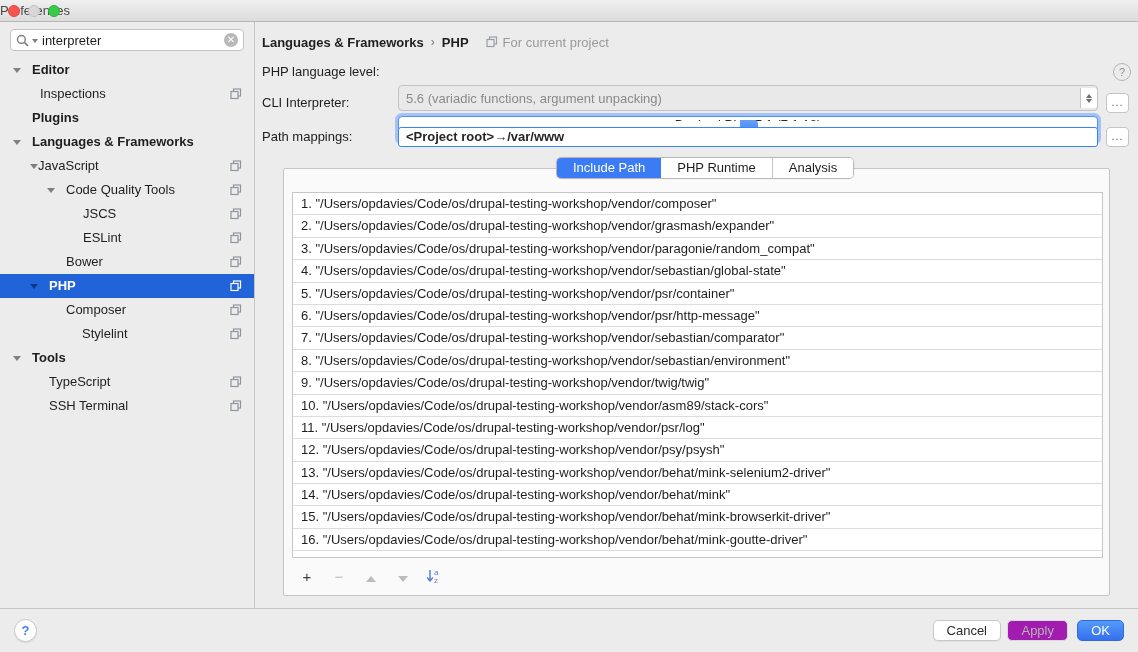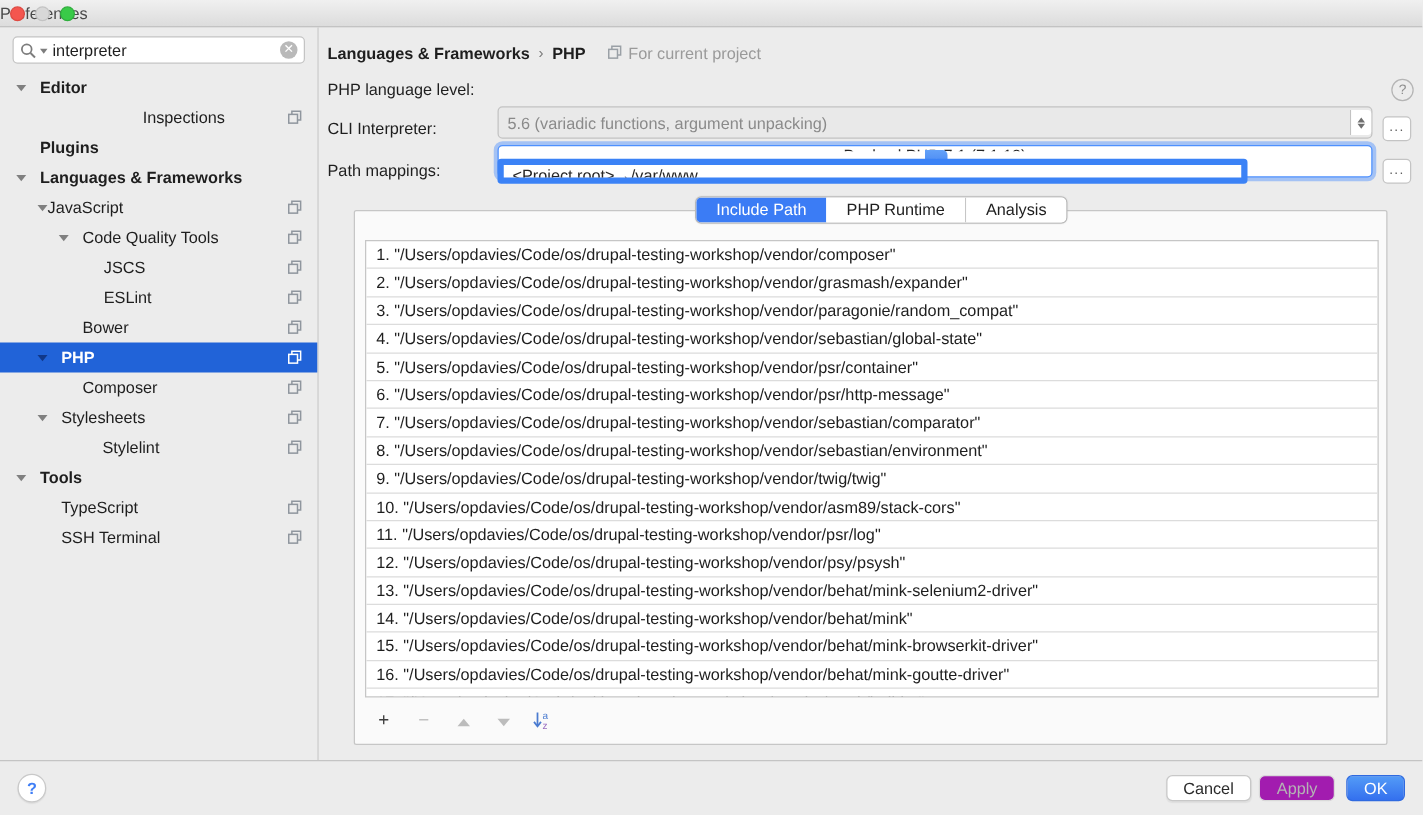--- a/index.html
+++ b/index.html
@@ -58,22 +58,22 @@
   .combo.disabled .val { color:#8a8a8a; }
   .combo.focused { border-color:#4d90fe; box-shadow:0 0 0 3px rgba(77,144,254,.45);flex-direction:column; }
   .stepper { width:17px; height:20px; border-left:1px solid #c2c2c2; border-radius:0 3px 3px 0;
     display:flex; flex-direction:column; align-items:center; justify-content:center; gap:1px; background:#fff; flex:none; }
   .stepper.blue { background:linear-gradient(#63a1f8,#3272ef); border-left:none; height:22px; margin:-1px -1px -1px 0; border-radius:0 4px 4px 0; width:18px; }
   .chev { width:0; height:0; border-left:3.5px solid transparent; border-right:3.5px solid transparent; }
   .chev.up { border-bottom:4px solid #6f6f6f; }
   .chev.dn { border-top:4px solid #6f6f6f; }
   .stepper.blue .chev.up { border-bottom-color:#fff; }
   .stepper.blue .chev.dn { border-top-color:#fff; }
-  .textfield { position:absolute; left:143px; width:600px; height:20px; border:5px solid #3b82f6; border-radius:3px;
-    background:#fff; line-height:18px; padding:0 7px; white-space:nowrap; overflow:hidden; }
+  .textfield { position:absolute; left:143px; width:700px; height:20px; border:1px solid #3b82f6; border-radius:3px;
+    background:#fff; line-height:18px; padding:0 7px; white-space:nowrap; overflow:hidden;font-weight:bold; }
   .browse { position:absolute; left:851px; width:23px; height:20px; background:#fff; border:1px solid #c4c4c4;
     border-radius:4px; color:#5f5f5f; font-size:11px; line-height:16px; text-align:center; letter-spacing:1px; }
   .help-circ { position:absolute; left:858px; width:18px; height:18px; border:1px solid #b5b5b5; border-radius:50%;
     color:#8e8e8e; font-size:11px; line-height:16px; text-align:center; background:transparent; }
 
   
   .tabs { position:absolute; top:135px; left:301px; height:22px; display:flex; border:1px solid #b9b9b9;
     border-radius:5px; overflow:hidden; background:#fff; z-index:3; box-shadow:0 0 0 1px rgba(0,0,0,0.02); }
   .tab { padding:0 16px; line-height:20px; color:#1e1e1e; background:#fff; border-right:1px solid #c6c6c6; cursor:default; }
   .tab:last-child { border-right:none; }
@@ -128,21 +128,21 @@
             <circle cx="5.4" cy="5.4" r="3.9" fill="none" stroke="#7d7d7d" stroke-width="1.4"></circle>
             <line x1="8.4" y1="8.4" x2="12" y2="12" stroke="#7d7d7d" stroke-width="1.6"></line>
           </svg>
       </span>
       <span class="search-chev"></span>
       <input value="interpreter" style="">
       <span class="clear-btn">✕</span>
     </div>
     <div class="tree" id="tree">
         <div class="tree-row bold" style="padding-left: 32px;"><span class="tri" style="left: 13px;"></span><span class="tree-label">Editor</span></div>
-        <div class="tree-row" style="padding-left: 40px; text-align: center;"><span class="tree-label">Inspections</span><span class="proj-ico">
+        <div class="tree-row" style="padding-left: 40px;"><span class="tree-label">Inspections</span><span class="proj-ico">
             <svg width="12" height="12" viewBox="0 0 12 12">
               <rect x="3.5" y="1" width="7" height="7" fill="none" stroke="#8f969e" stroke-width="1.2"></rect>
               <rect x="1" y="3.5" width="7" height="7" fill="#ececec" stroke="#8f969e" stroke-width="1.2"></rect>
             </svg>
           </span></div>
         <div class="tree-row bold" style="padding-left: 32px;"><span class="tree-label">Plugins</span></div>
         <div class="tree-row bold" style="padding-left: 32px;"><span class="tri" style="left: 13px;"></span><span class="tree-label">Languages &amp; Frameworks</span></div>
         <div class="tree-row" style="padding-left: 38px;"><span class="tri" style="left: 30px;"></span><span class="tree-label">JavaScript</span><span class="proj-ico">
             <svg width="12" height="12" viewBox="0 0 12 12">
               <rect x="3.5" y="1" width="7" height="7" fill="none" stroke="#8f969e" stroke-width="1.2"></rect>
@@ -173,26 +173,20 @@
               <rect x="1" y="3.5" width="7" height="7" fill="#ececec" stroke="#8f969e" stroke-width="1.2"></rect>
             </svg>
           </span></div>
         <div class="tree-row bold selected" style="padding-left: 49px;"><span class="tri" style="left: 30px;"></span><span class="tree-label">PHP</span><span class="proj-ico">
             <svg width="12" height="12" viewBox="0 0 12 12">
               <rect x="3.5" y="1" width="7" height="7" fill="none" stroke="#ffffff" stroke-width="1.2"></rect>
               <rect x="1" y="3.5" width="7" height="7" fill="#2163d8" stroke="#ffffff" stroke-width="1.2"></rect>
             </svg>
           </span></div>
         <div class="tree-row" style="padding-left: 66px;"><span class="tree-label">Composer</span><span class="proj-ico">
-            <svg width="12" height="12" viewBox="0 0 12 12">
-              <rect x="3.5" y="1" width="7" height="7" fill="none" stroke="#8f969e" stroke-width="1.2"></rect>
-              <rect x="1" y="3.5" width="7" height="7" fill="#ececec" stroke="#8f969e" stroke-width="1.2"></rect>
-            </svg>
-          </span></div>
-        <div class="tree-row" style="padding-left: 49px;"><span class="tri" style="left: 30px;"></span><span class="tree-label">Stylesheets</span><span class="proj-ico">
             <svg width="12" height="12" viewBox="0 0 12 12">
               <rect x="3.5" y="1" width="7" height="7" fill="none" stroke="#8f969e" stroke-width="1.2"></rect>
               <rect x="1" y="3.5" width="7" height="7" fill="#ececec" stroke="#8f969e" stroke-width="1.2"></rect>
             </svg>
           </span></div>
         <div class="tree-row" style="padding-left: 82px;"><span class="tree-label">Stylelint</span><span class="proj-ico">
             <svg width="12" height="12" viewBox="0 0 12 12">
               <rect x="3.5" y="1" width="7" height="7" fill="none" stroke="#8f969e" stroke-width="1.2"></rect>
               <rect x="1" y="3.5" width="7" height="7" fill="#ececec" stroke="#8f969e" stroke-width="1.2"></rect>
             </svg>

